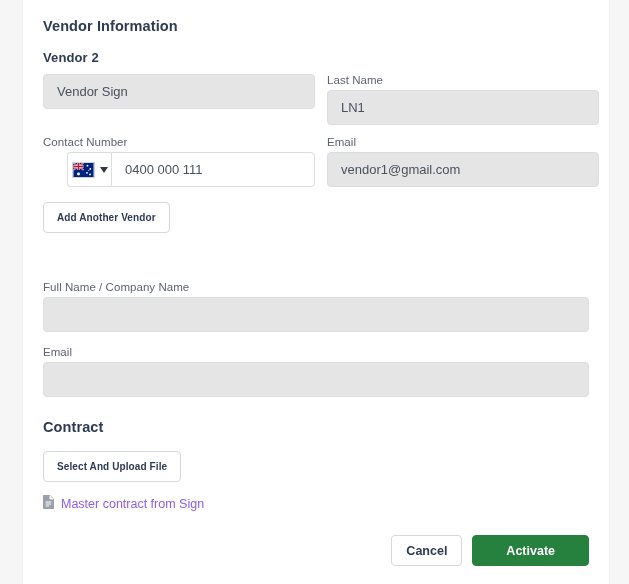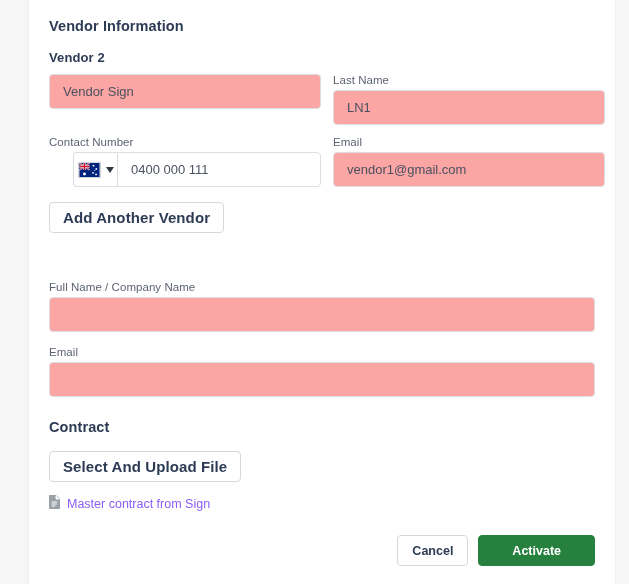--- a/index.html
+++ b/index.html
@@ -28,21 +28,21 @@
   
   .gutter-right {
     position: absolute;
     right: 0; top: 0;
     width: 9px; height: 584px;
     background: #f6f6f7;
   }
 
   .card {
     position: absolute;
-    left: 28px; top: 0;
+    left: 22px; top: 0;
     width: 588px;
     height: 584px;
     background: #ffffff;
     border-left: 1px solid #eeeeef;
     border-right: 1px solid #f0f0f1;
     padding: 0 20px;
   }
 
   .section-title {
     color: #2d3b55;
@@ -63,21 +63,21 @@
     font-weight: 400;
     letter-spacing: .05px;
     margin-bottom: 4px;
   }
 
   .text-input {
     width: 100%;
     height: 35px;
     border: 1px solid #dcdde1;
     border-radius: 4px;
-    background: #fca5a5;
+    background: #e5e5e5;
     padding: 0 13px;
     font-family: "Liberation Sans", sans-serif;
     font-size: 13px;
     color: #4a5160;
     outline: none;
   }
   .text-input::placeholder { color: #b6b9c0; }
 
   .row2 {
     display: flex;
@@ -121,21 +121,21 @@
   }
 
   .btn-outline {
     height: 31px;
     padding: 0 13px;
     background: #ffffff;
     border: 1px solid #d6d8dd;
     border-radius: 4px;
     color: #2d3b55;
     font-family: "Liberation Sans", sans-serif;
-    font-size: 15px;
+    font-size: 10px;
     font-weight: 700;
     cursor: pointer;
     letter-spacing: .1px;
   }
 
   .file-note {
     display: flex;
     align-items: center;
     gap: 7px;
     color: #8b5cf6;

